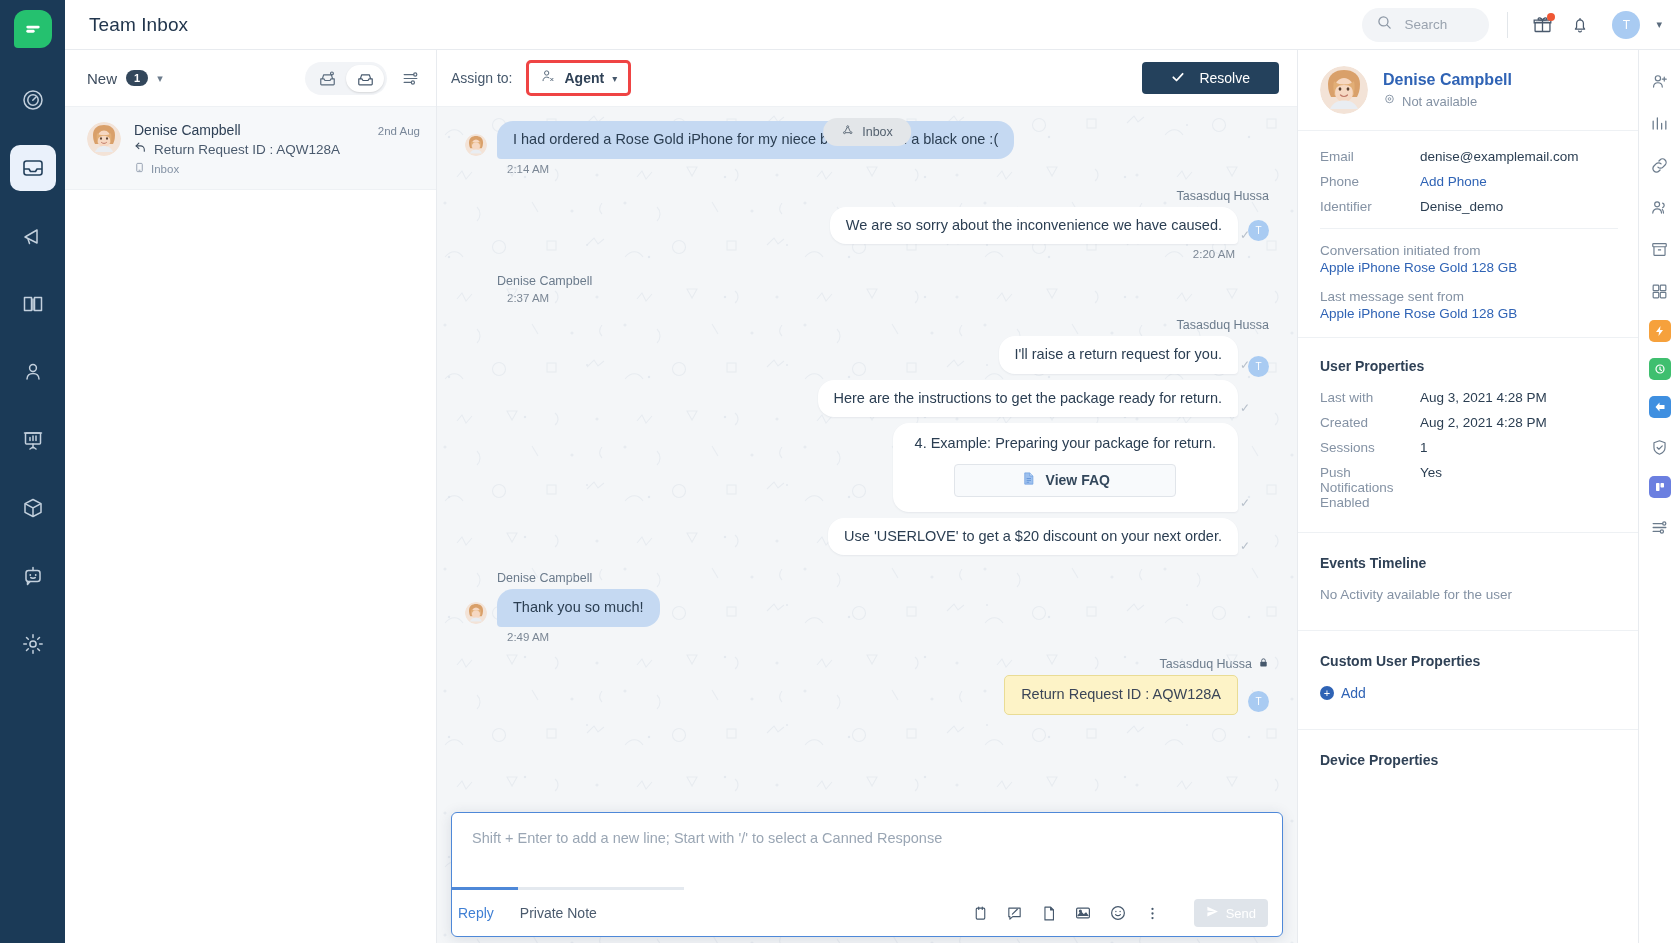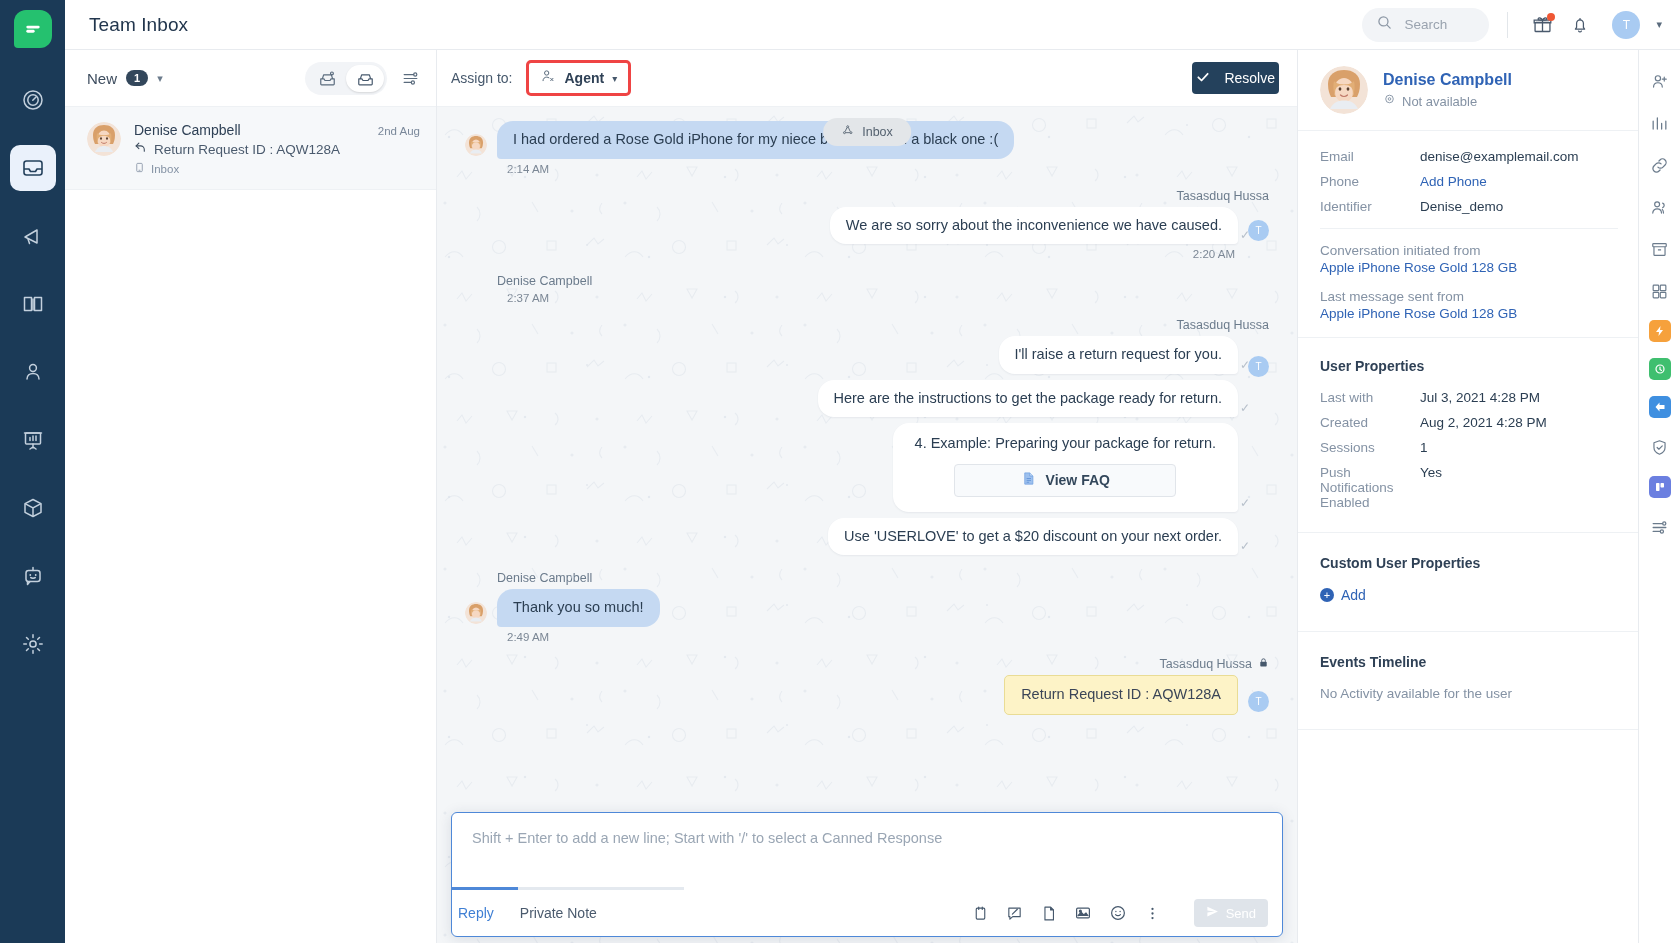--- a/index.html
+++ b/index.html
@@ -110,21 +110,21 @@
     align-items: center; padding: 0 18px 0 14px; border-bottom: 1px solid #eef1f4;
   }
   .assign-lbl { font-size: 14px; color: #46586c; margin-right: 14px; }
   .assign-sel {
     display: flex; align-items: center; gap: 8px; border: 3px solid #ef4444;
     border-radius: 5px; height: 36px; padding: 0 11px; cursor: pointer; background: #fff;
   }
   .assign-sel .txt { font-size: 14px; font-weight: bold; color: #2f4156; }
   .resolve-btn {
     margin-left: auto; background: #24415c; color: #fff; border: none;
-    border-radius: 4px; height: 32px; padding: 0 4px; font-size: 14px;
+    border-radius: 4px; height: 32px; padding: 0 29px; font-size: 14px;
     display: flex; align-items: center; gap: 14px; cursor: pointer;
     font-family: inherit;
   }
 
   
   .msgs {
     flex: 1; overflow: hidden; position: relative; padding: 14px 28px 0 28px;
     background-color: #f4f6f8;
     background-image:
       radial-gradient(circle at 12px 30px, #e4e9ef 1.4px, transparent 1.6px),
@@ -707,49 +707,52 @@
           <div class="src-lbl">Conversation initiated from</div>
           <div class="src-val">Apple iPhone Rose Gold 128 GB</div>
           <div class="src-lbl">Last message sent from</div>
           <div class="src-val" style="margin-bottom:0">Apple iPhone Rose Gold 128 GB</div>
         </div>
 
         <div class="rp-sec" style="padding-top:20px;padding-bottom:22px">
           <div class="sec-title">User Properties</div>
           <div class="kv">
             <span class="k">Last with</span>
-            <span class="v">Jul 3, 2021 4:28 PM</span>
+            <span class="v">Aug 3, 2021 4:28 PM</span>
           </div>
           <div class="kv">
             <span class="k">Created</span>
             <span class="v">Aug 2, 2021 4:28 PM</span>
           </div>
           <div class="kv">
             <span class="k">Sessions</span>
             <span class="v">1</span>
           </div>
           <div class="kv" style="margin-bottom:0">
             <span class="k">Push Notifications Enabled</span>
             <span class="v">Yes</span>
           </div>
+        </div>
+
+        <div class="rp-sec" style="padding-top:22px;padding-bottom:28px">
+          <div class="sec-title">Events Timeline</div>
+          <div class="empty-note">No Activity available for the user</div>
         </div>
 
         <div class="rp-sec" style="padding-top:22px;padding-bottom:28px">
           <div class="sec-title">Custom User Properties</div>
           <div class="add-link">
             <span class="plus-ico">+</span>
             <span>Add</span>
           </div>
         </div>
 
-        <div class="rp-sec" style="padding-top:22px;padding-bottom:28px">
-          <div class="sec-title">Events Timeline</div>
-          <div class="empty-note">No Activity available for the user</div>
-        </div>
-
+        <div class="rp-sec" style="padding-top:22px;border-bottom:none">
+          <div class="sec-title" style="margin-bottom:0">Device Properties</div>
+        </div>
       </div>
 
       <div class="tool-rail">
         <div class="trail-icon">
           <svg width="19" height="19" viewBox="0 0 24 24" fill="none" stroke="#6b7b8c" stroke-width="1.5">
             <circle cx="10" cy="8" r="3.3"></circle>
               <path d="M4.5 19c0-3.3 2.5-5.4 5.5-5.4s5.5 2.1 5.5 5.4" stroke-linecap="round"></path>
             <path d="M18 6.5v5M15.5 9h5" stroke-linecap="round"></path>
           </svg>
         </div>

